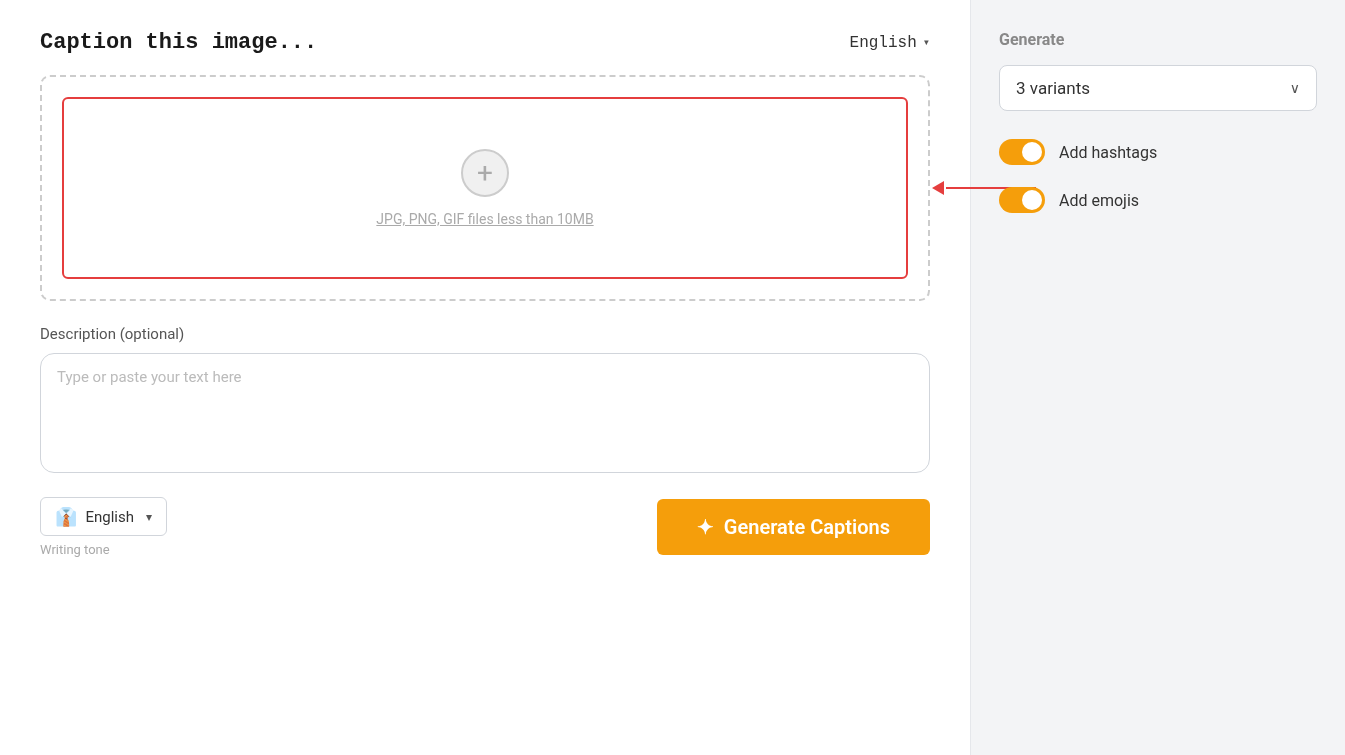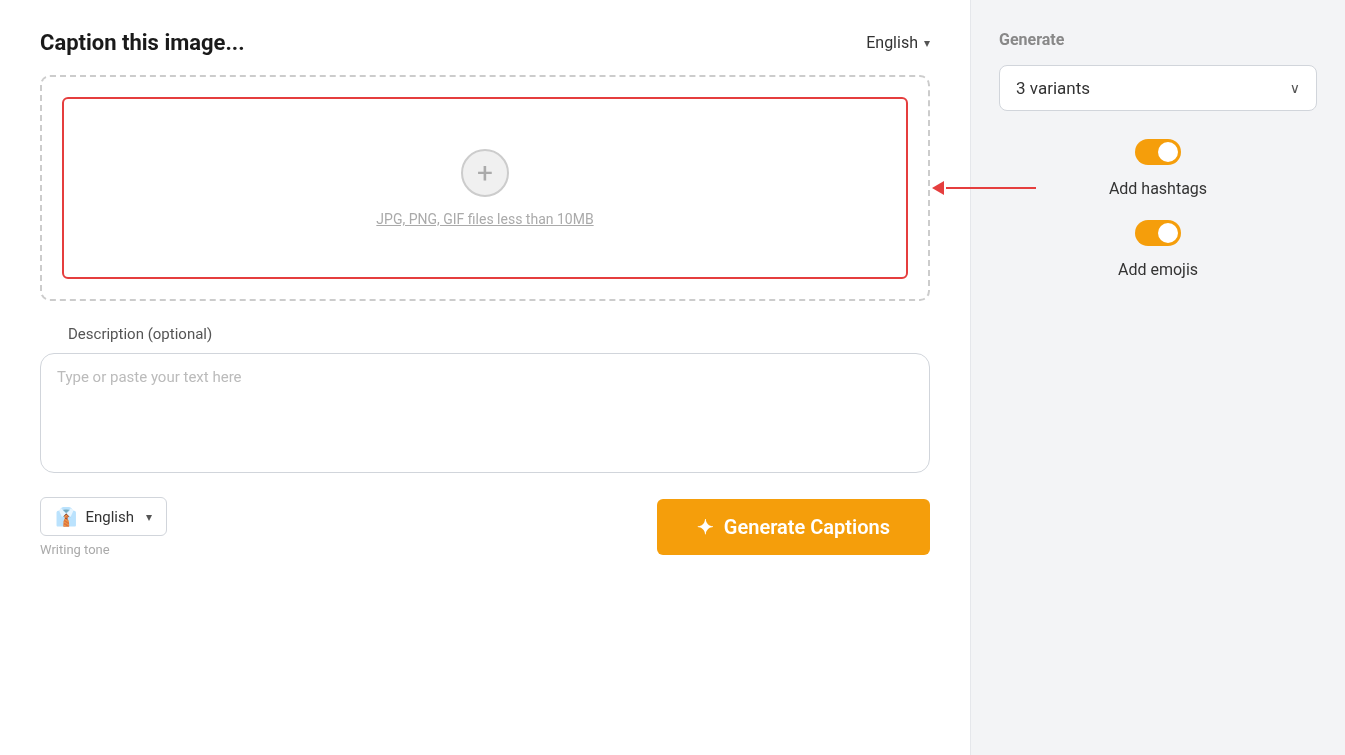--- a/index.html
+++ b/index.html
@@ -19,20 +19,21 @@
       background: #fff;
       max-width: 970px;
     }
 
     
     .header-row {
       display: flex;
       justify-content: space-between;
       align-items: center;
       margin-bottom: 20px;
+      font-family: Liberation Mono, monospace;
     }
 
     .page-title {
       font-size: 22px;
       font-weight: 700;
       color: #1a1a1a;
     }
 
     .language-selector {
       display: flex;
@@ -129,21 +130,20 @@
       border-bottom: 7px solid transparent;
       border-right: 12px solid #e53e3e;
       margin-right: 2px;
     }
 
     
     .description-label {
       font-size: 15px;
       color: #555;
       margin-bottom: 10px;
-      margin-left: 28px;
     }
 
     .description-textarea {
       width: 100%;
       border: 1.5px solid #d1d5db;
       border-radius: 14px;
       padding: 14px 16px;
       font-size: 15px;
       color: #aaa;
       resize: none;
@@ -254,21 +254,20 @@
       font-size: 14px;
       color: #555;
     }
 
     
     .toggle-option {
       display: flex;
       align-items: center;
       gap: 14px;
       margin-bottom: 22px;
-      flex-direction: column;
     }
 
     .toggle-label {
       font-size: 16px;
       color: #333;
     }
 
     
     .toggle-switch {
       position: relative;

